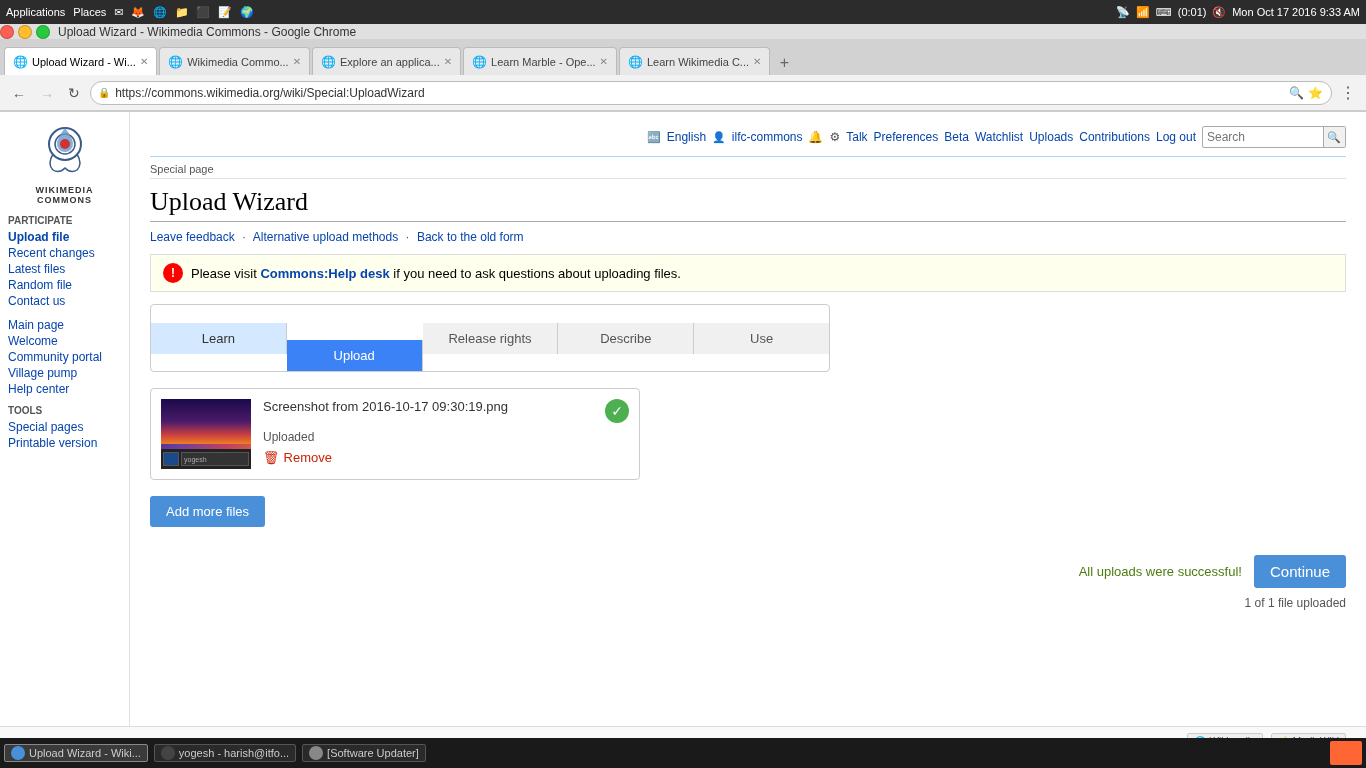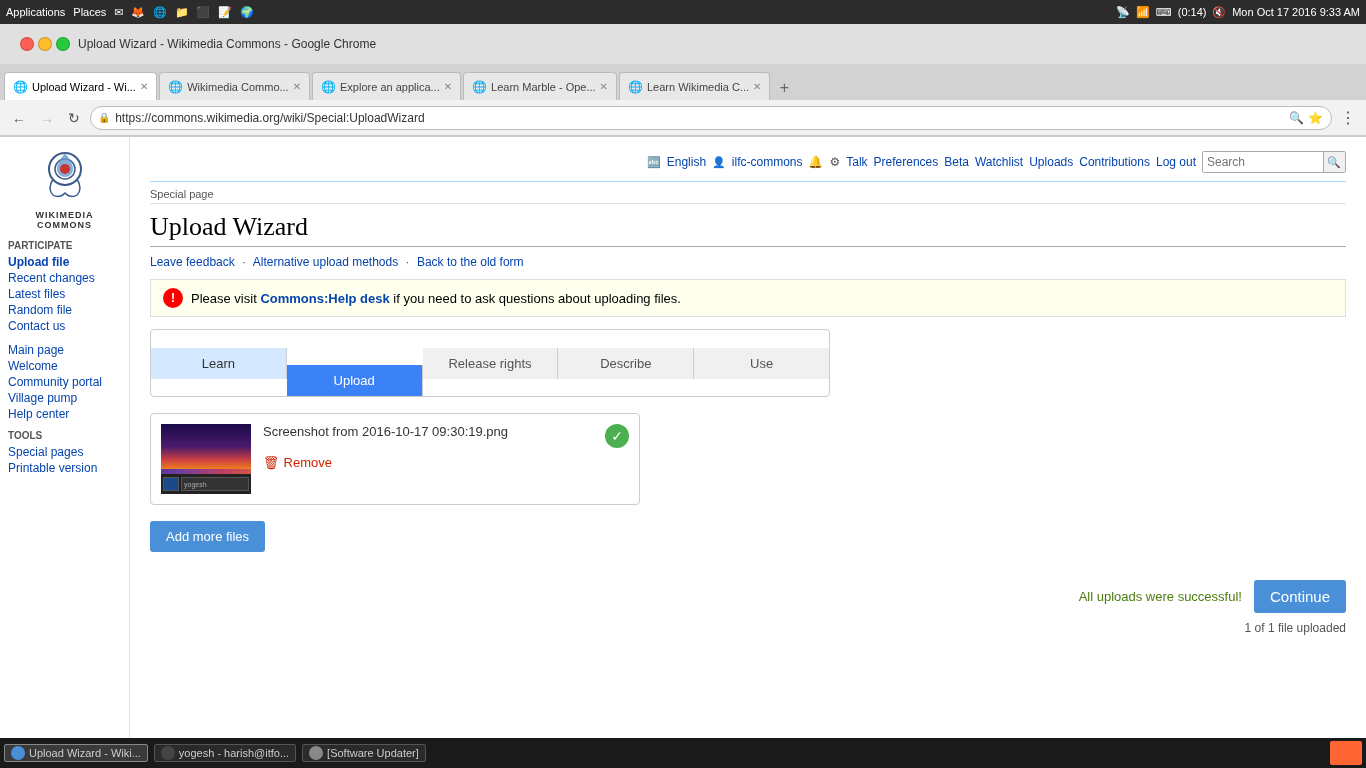--- a/index.html
+++ b/index.html
@@ -16,24 +16,24 @@
       color: #fff;
       font-size: 11px;
     }
     .os-bar-left { display: flex; align-items: center; gap: 8px; }
     .os-bar-right { display: flex; align-items: center; gap: 6px; }
 
     
     .browser-chrome { background: #f2f2f2; border-bottom: 1px solid #ccc; }
     .title-bar {
       background: #e0e0e0;
-      height: 40px;
-      display: flex;
-      align-items: center;
-      padding: 0 20px;
+      height: 15px;
+      display: flex;
+      align-items: center;
+      padding: 0 0;
       font-size: 12px;
       gap: 8px;
     }
     .window-controls { display: flex; gap: 4px; }
     .win-btn { width: 14px; height: 14px; border-radius: 50%; border: 1px solid rgba(0,0,0,0.2); }
     .win-btn.close { background: #ff5f56; }
     .win-btn.min { background: #ffbd2e; }
     .win-btn.max { background: #27c93f; }
     .title-text { font-size: 12px; color: #333; }
 
@@ -372,21 +372,21 @@
     <span style="cursor:pointer;">🌐</span>
     <span style="cursor:pointer;">📁</span>
     <span style="cursor:pointer;">⬛</span>
     <span style="cursor:pointer;">📝</span>
     <span style="cursor:pointer;">🌍</span>
   </div>
   <div class="os-bar-right">
     <span>📡</span>
     <span>📶</span>
     <span>⌨</span>
-    <span>(0:14)</span>
+    <span>(0:01)</span>
     <span>🔇</span>
     <span>Mon Oct 17 2016  9:33 AM</span>
   </div>
 </div>
 
 <div class="browser-chrome">
 
   <div class="title-bar">
     <div class="window-controls">
       <div class="win-btn close"></div>
@@ -559,20 +559,21 @@
 
             <div style="position:absolute;top:0;left:0;right:0;height:45px;background:linear-gradient(180deg,#1a0a4a 0%,#4a1a6a 50%,#cc4040 80%,#ee8020 100%);"></div>
             <div style="position:absolute;bottom:0;left:0;right:0;height:20px;background:#222;display:flex;align-items:center;padding:2px;gap:2px;">
               <div style="width:16px;height:14px;background:#1a4a8a;border:1px solid #555;"></div>
               <div style="flex:1;height:14px;background:#333;border:1px solid #555;font-size:7px;color:#aaa;display:flex;align-items:center;padding:0 2px;">yogesh</div>
             </div>
           </div>
         </div>
         <div class="file-info">
           <div class="file-name">Screenshot from 2016-10-17 09:30:19.png</div>
+          <div class="file-status">Uploaded</div>
           <a class="remove-btn">
             <span class="remove-icon">🗑</span>
             <span>Remove</span>
           </a>
         </div>
         <div class="file-check">✓</div>
       </div>
     </div>
 
     

